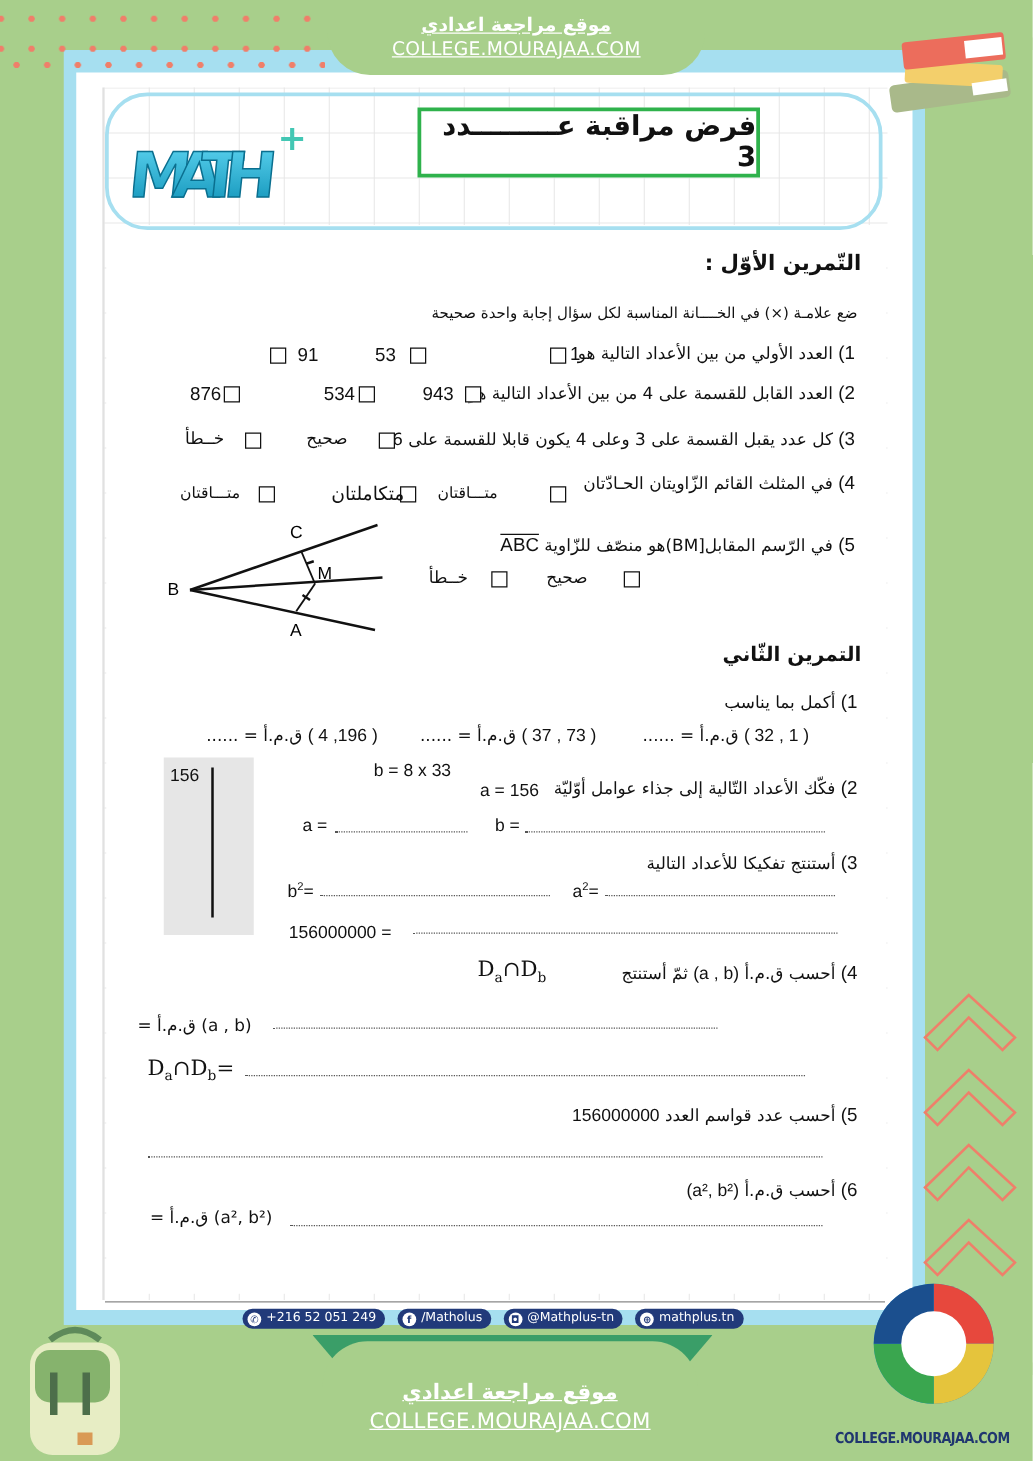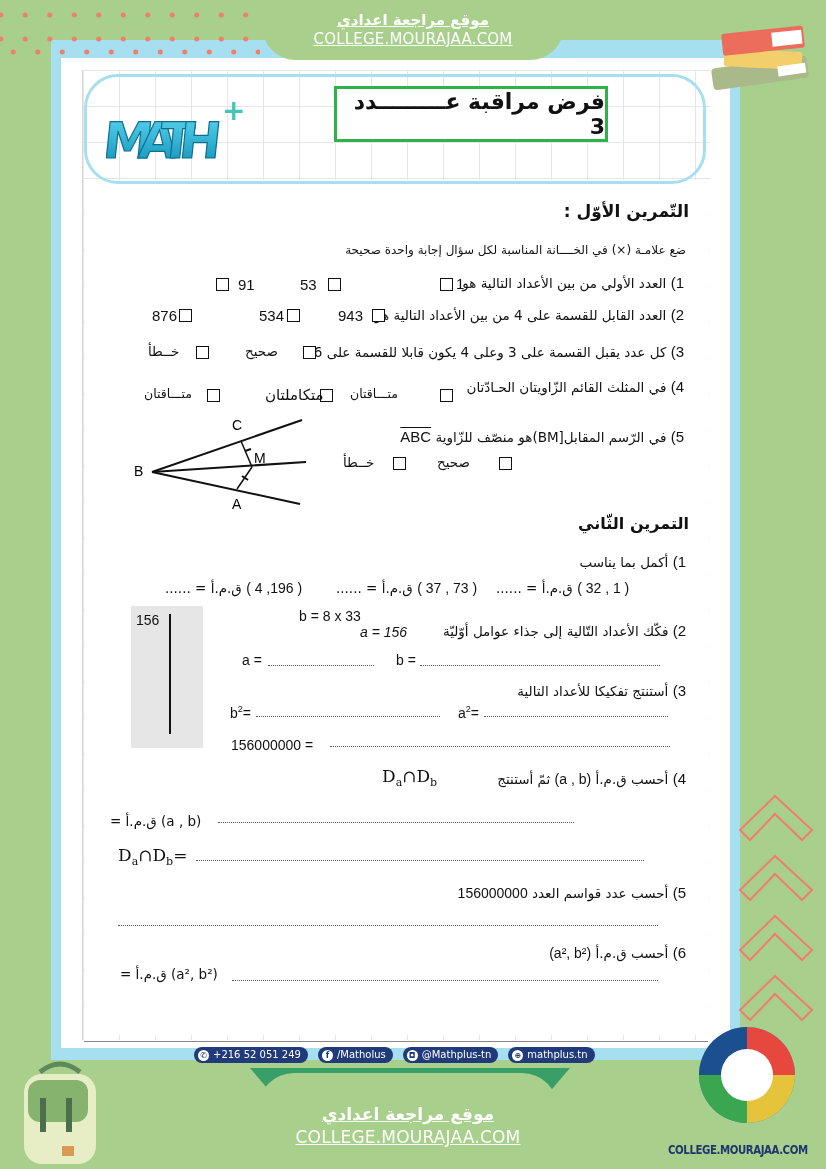--- a/index.html
+++ b/index.html
@@ -238,21 +238,21 @@
   <text x="98" y="14" font-family="Liberation Sans, sans-serif" font-size="14">C</text>
   <text x="120" y="47" font-family="Liberation Sans, sans-serif" font-size="14">M</text>
   <text x="98" y="93" font-family="Liberation Sans, sans-serif" font-size="14">A</text>
 </svg>
 
 <div class="abs rtl h-ex" style="right:137px; top:514px; font-size:16px;">التمرين الثّاني</div>
 <div class="abs rtl q" style="right:140px; top:553px;">
   <span class="num">1)</span>
   <span>أكمل بما يناسب</span>
 </div>
-<div class="abs rtl q" style="left:496px; top:580px;">
+<div class="abs rtl q" style="left:514px; top:580px;">
   <span class="latin">( 1 , 32 )</span>
   <span>ق.م.أ</span>
   <span>= ......</span>
 </div>
 <div class="abs rtl q" style="left:305px; top:580px;margin-left:31px;">
   <span class="latin">( 73 , 37 )</span>
   <span>ق.م.أ</span>
   <span>= ......</span>
 </div>
 <div class="abs rtl q" style="left:165px; top:580px;">
@@ -263,21 +263,21 @@
 
 <div class="grey-box">
   <span class="n">156</span>
   <span class="v"></span>
 </div>
 
 <div class="abs rtl q" style="right:140px; top:622px;">
   <span class="num">2)</span>
   <span>فكّك الأعداد التّالية إلى جذاء عوامل أوّليّة</span>
 </div>
-<span class="abs latin" style="left:360px; top:624px;font-style:italic;">a = 156</span>
+<span class="abs latin" style="left:384px; top:624px;">a = 156</span>
 <span class="abs latin" style="left:258px; top:608px;padding-left:41px;">b = 8 x 33</span>
 <span class="abs latin" style="left:242px; top:652px;">a =</span>
 <div class="dots-line" style="left:268px; top:665px; width:106px;"></div>
 <span class="abs latin" style="left:396px; top:652px;">b =</span>
 <div class="dots-line" style="left:420px; top:665px; width:240px;"></div>
 
 <div class="abs rtl q" style="right:140px; top:682px;">
   <span class="num">3)</span>
   <span>أستنتج تفكيكا للأعداد التالية</span>
 </div>

